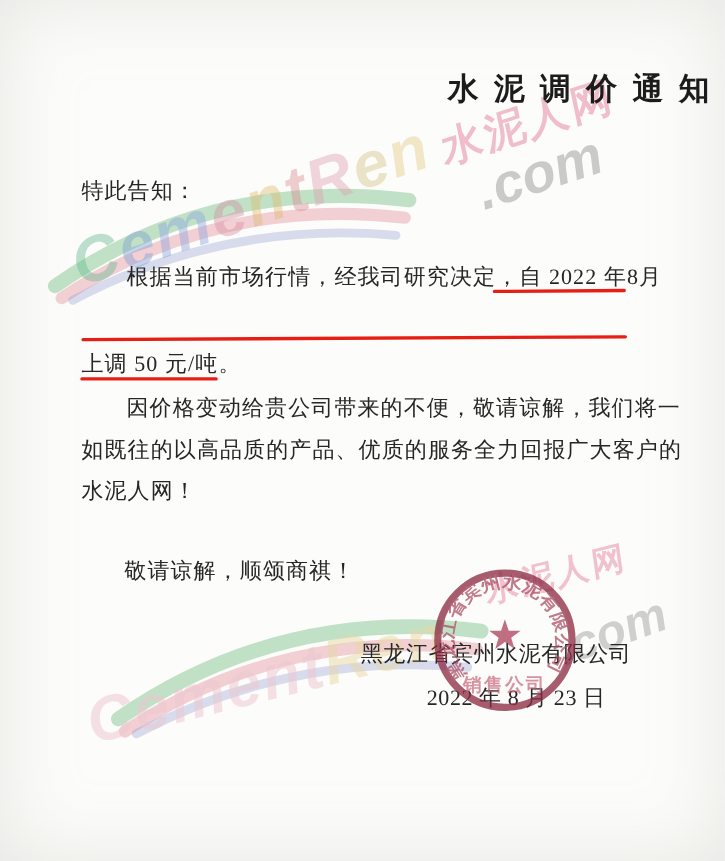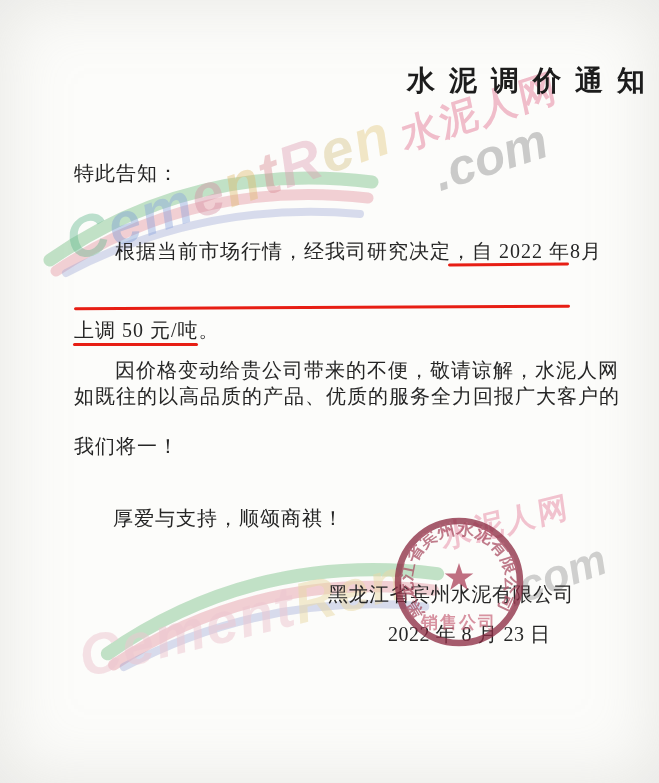--- a/index.html
+++ b/index.html
@@ -79,24 +79,24 @@
   </svg>
   <div class="wm wm-word bot"><span style="color: rgb(237, 198, 208);">C</span><span style="color: rgb(237, 198, 208);">e</span><span style="color: rgb(237, 198, 208);">m</span><span style="color: rgb(237, 198, 208);">e</span><span style="color: rgb(237, 198, 208);">n</span><span style="color: rgb(237, 198, 208);">t</span><span style="color: rgb(233, 217, 166);">R</span><span style="color: rgb(233, 217, 166);">e</span><span style="color: rgb(233, 217, 166);">n</span></div>
   <div class="wm wm-com bot" style="color:#9a9a9a">.com</div>
   <div class="wm wm-cn bot" style="color:#e78aa4">水泥人网</div>
 
   <div class="title">水泥调价通知</div>
 
   <div class="line" style="left:74px;top:160px">特此告知：</div>
   <div class="line" style="left:115px;top:238px">根据当前市场行情，经我司研究决定，自 2022 年8月</div>
   <div class="line" style="left:74px;top:317px">上调 50 元/吨。</div>
-  <div class="line" style="left:115px;top:357px">因价格变动给贵公司带来的不便，敬请谅解，水泥人网</div>
-  <div class="line" style="left:74px;top:383px">如既往的以高品质的产品、优质的服务全力回报广大客户的</div>
-  <div class="line" style="left:74px;top:433px">我们将一！</div>
-  <div class="line" style="left:113px;top:505px">厚爱与支持，顺颂商祺！</div>
+  <div class="line" style="left:115px;top:357px">因价格变动给贵公司带来的不便，敬请谅解，我们将一</div>
+  <div class="line" style="left:74px;top:395px">如既往的以高品质的产品、优质的服务全力回报广大客户的</div>
+  <div class="line" style="left:74px;top:433px">水泥人网！</div>
+  <div class="line" style="left:113px;top:505px">敬请谅解，顺颂商祺！</div>
 
   <div class="redline u1" style="background:#e71e14"></div>
   <div class="redline u2" style="background:#e71e14"></div>
   <div class="redline u3" style="background:#e71e14"></div>
 
   <div class="sig" style="left:328px;top:581px">黑龙江省宾州水泥有限公司</div>
   <div class="sig" style="left:388px;top:621px">2022 年 8 月 23 日</div>
 
   <svg class="seal" width="136" height="136" viewBox="0 0 136 136">
     <circle cx="66" cy="66" r="61" fill="none" stroke="#8c2b42" stroke-width="6.5" opacity="0.9"></circle>

